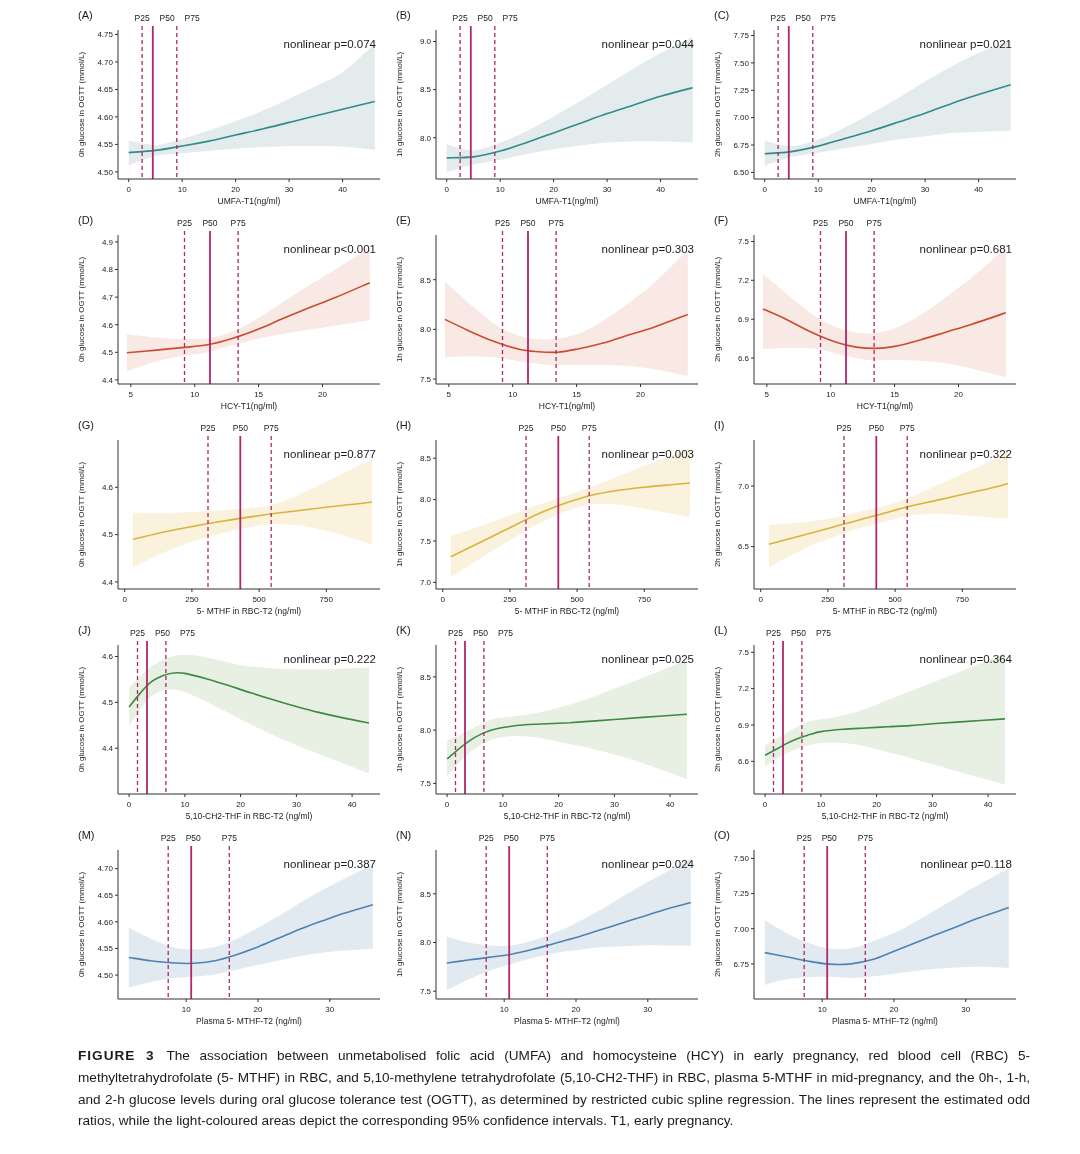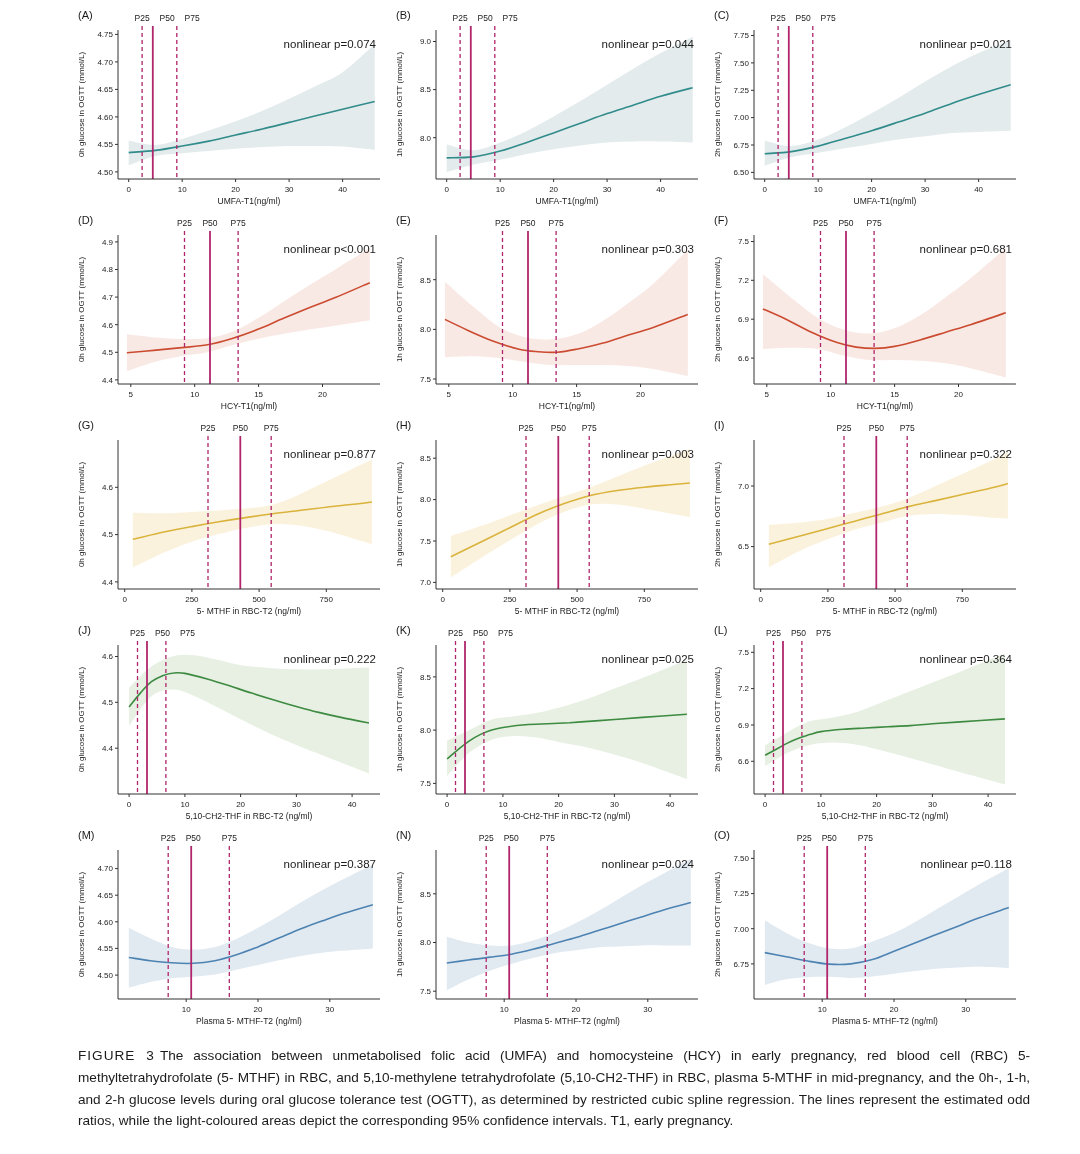--- a/index.html
+++ b/index.html
@@ -2,21 +2,21 @@
 <html><head>
 <meta charset="utf-8">
 <style>
   html,body{margin:0;padding:0;background:#ffffff;}
   body{font-family:"Liberation Sans", sans-serif;}
   .page{width:1080px;height:1154px;background:#ffffff;overflow:hidden;}
   .grid{display:grid;grid-template-columns:repeat(3,318px);margin:6px 0 0 72px;}
   .panel{width:318px;height:205px;}
   svg{display:block;}
   .caption{width:952px;margin:14px 0 0 78px;font-size:13.6px;line-height:1.6;color:#1b1b1b;text-align:justify;}
-  .cap-label{font-weight:normal;letter-spacing:1px;margin-right:5px;}
+  .cap-label{font-weight:bold;letter-spacing:1px;margin-right:12px;}
 </style>
 </head>
 <body>
 
 <div class="page">
   <div class="grid">
       <div class="panel">
         <svg width="318" height="205" viewBox="0 0 318 205">
           <path d="M56.7 134.5C61.1 135.2 74.5 139.2 83.4 138.9C92.3 138.6 101.3 135.2 110.2 132.9C119.1 130.5 128 127.5 136.9 124.6C145.8 121.7 154.7 118.6 163.6 115.3C172.5 112 181.5 108.6 190.4 104.8C199.3 101.1 208.2 96.9 217.1 92.7C226 88.6 234.9 84.5 243.8 80.1C252.7 75.7 260.8 73.3 270.6 66.3C280.4 59.4 297.3 43 302.7 38.3L302.7 143.9C297.3 143.3 280.4 141.2 270.6 140.6C260.8 139.9 252.7 140.1 243.8 140C234.9 139.9 226 139.8 217.1 140C208.2 140.2 199.3 140.7 190.4 141.1C181.5 141.6 172.5 142.1 163.6 142.8C154.7 143.4 145.8 144.2 136.9 145C128 145.7 119.1 146.3 110.2 147.2C101.3 148 92.3 147.9 83.4 149.9C74.5 151.9 61.1 157.7 56.7 159.3Z" fill="#e3ebec" stroke="none"></path>
           <path d="M56.7 146.6C61.1 146.2 74.5 145.5 83.4 144.4C92.3 143.3 101.3 141.6 110.2 140C119.1 138.5 128 136.9 136.9 135.1C145.8 133.2 154.7 131 163.6 129C172.5 127 181.5 125.1 190.4 123C199.3 120.9 208.2 118.6 217.1 116.4C226 114.2 234.9 112 243.8 109.8C252.7 107.6 260.8 105.6 270.6 103.2C280.4 100.8 297.3 96.8 302.7 95.5" fill="none" stroke="#318b8b" stroke-width="1.6"></path>

